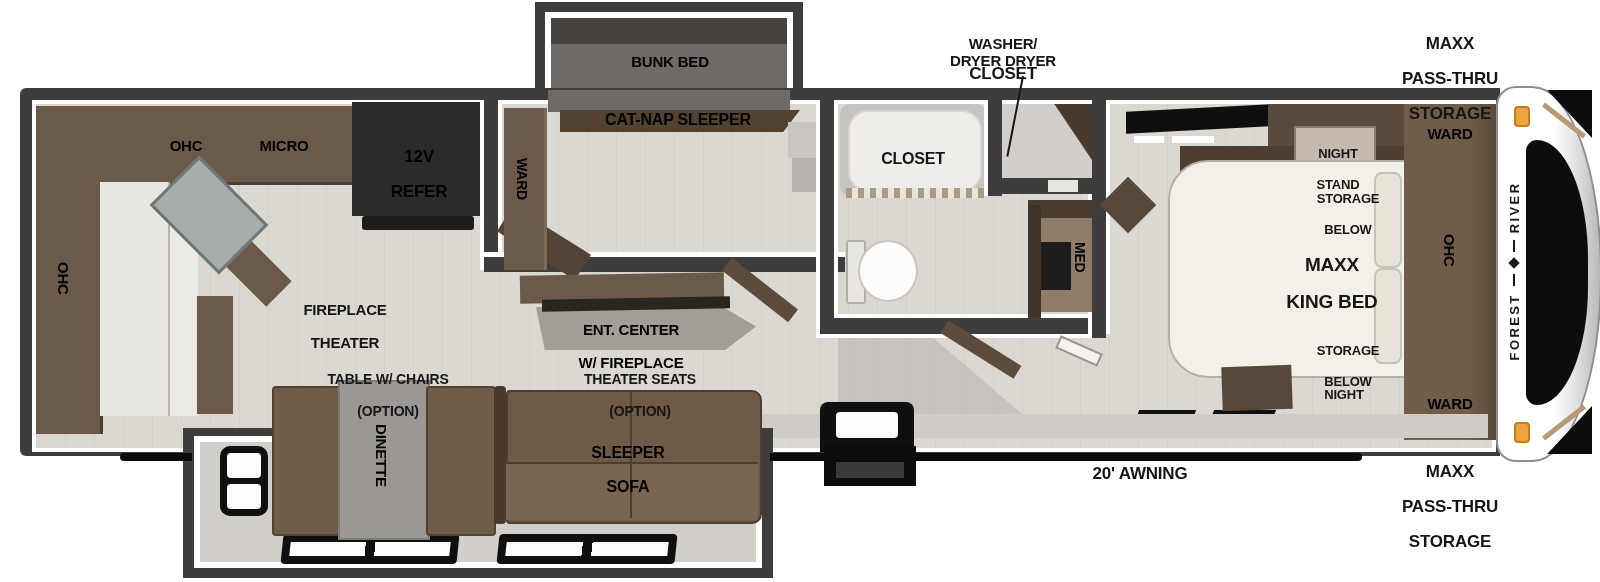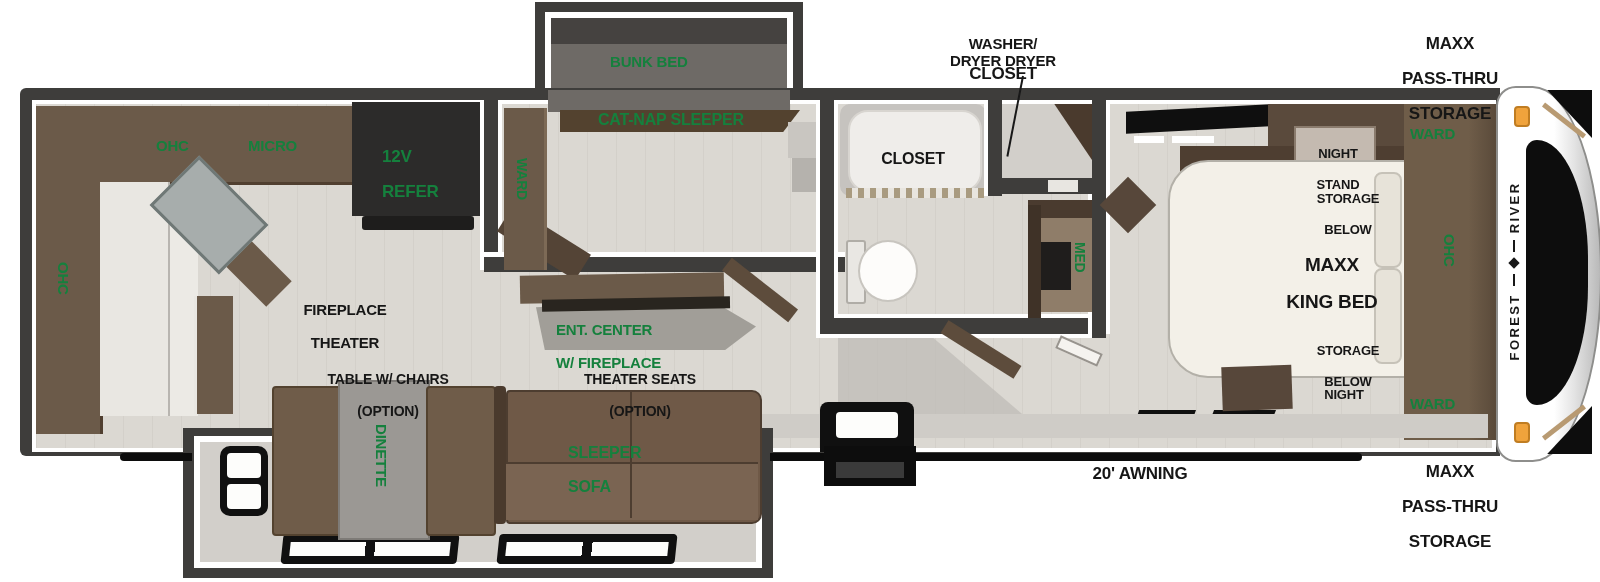--- a/index.html
+++ b/index.html
@@ -10,21 +10,21 @@
   .wall{background:#3e3d3b;}
   .trim{background:#ffffff;}
   .floor{background:#dbd8d2;
          background-image:repeating-linear-gradient(90deg,rgba(90,80,70,.06) 0 1px,transparent 1px 29px);}
   .slidein{background:#d2cfca;}
   .cab{background:#6b5a49;}
   .cabdark{background:#53422f;}
   .gray1{background:#c9c6c1;}
   .gray2{background:#b5b2ad;}
   
-  .w{color:#15803d;font-weight:700;text-align:left;line-height:1.1;letter-spacing:-.2px;}
+  .w{color:#000000;font-weight:700;text-align:center;line-height:1.1;letter-spacing:-.2px;}
   .b{color:#161616;font-weight:700;text-align:center;line-height:1.12;letter-spacing:-.2px;}
   .lab span{display:block;margin-top:16px;}
   .v{writing-mode:vertical-rl;}
   
   .winfr{background:#101010;}
   .winpane{background:#fdfdfb;}
 </style>
 </head>
 <body>
 

